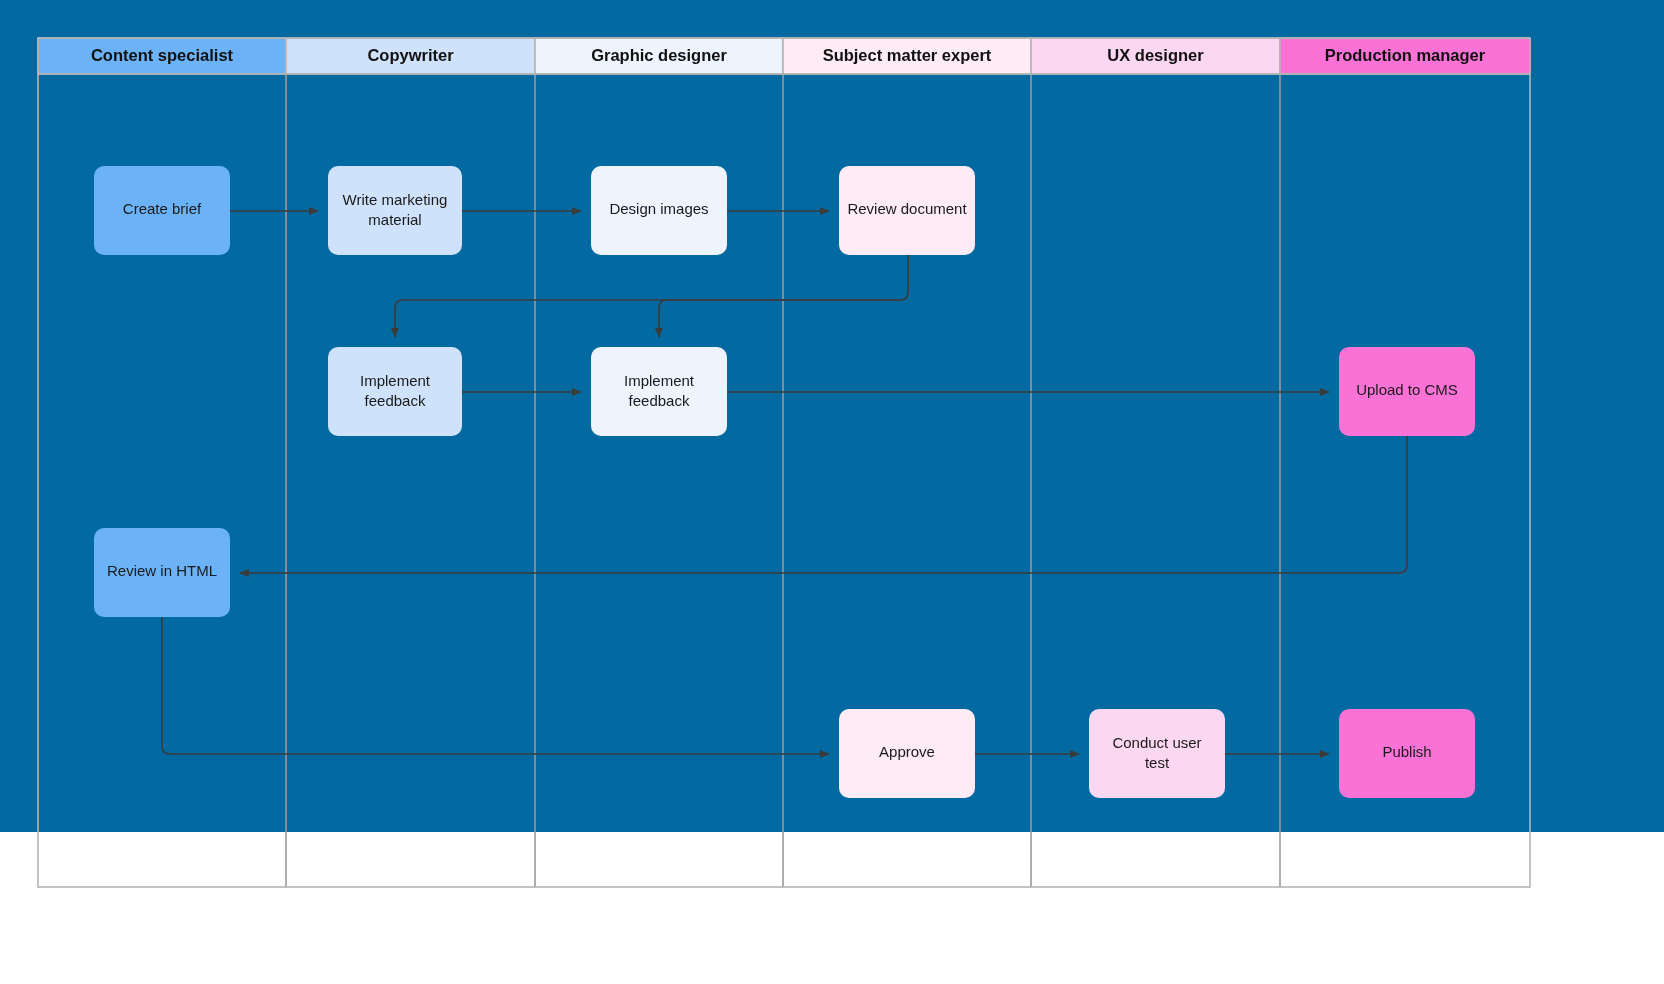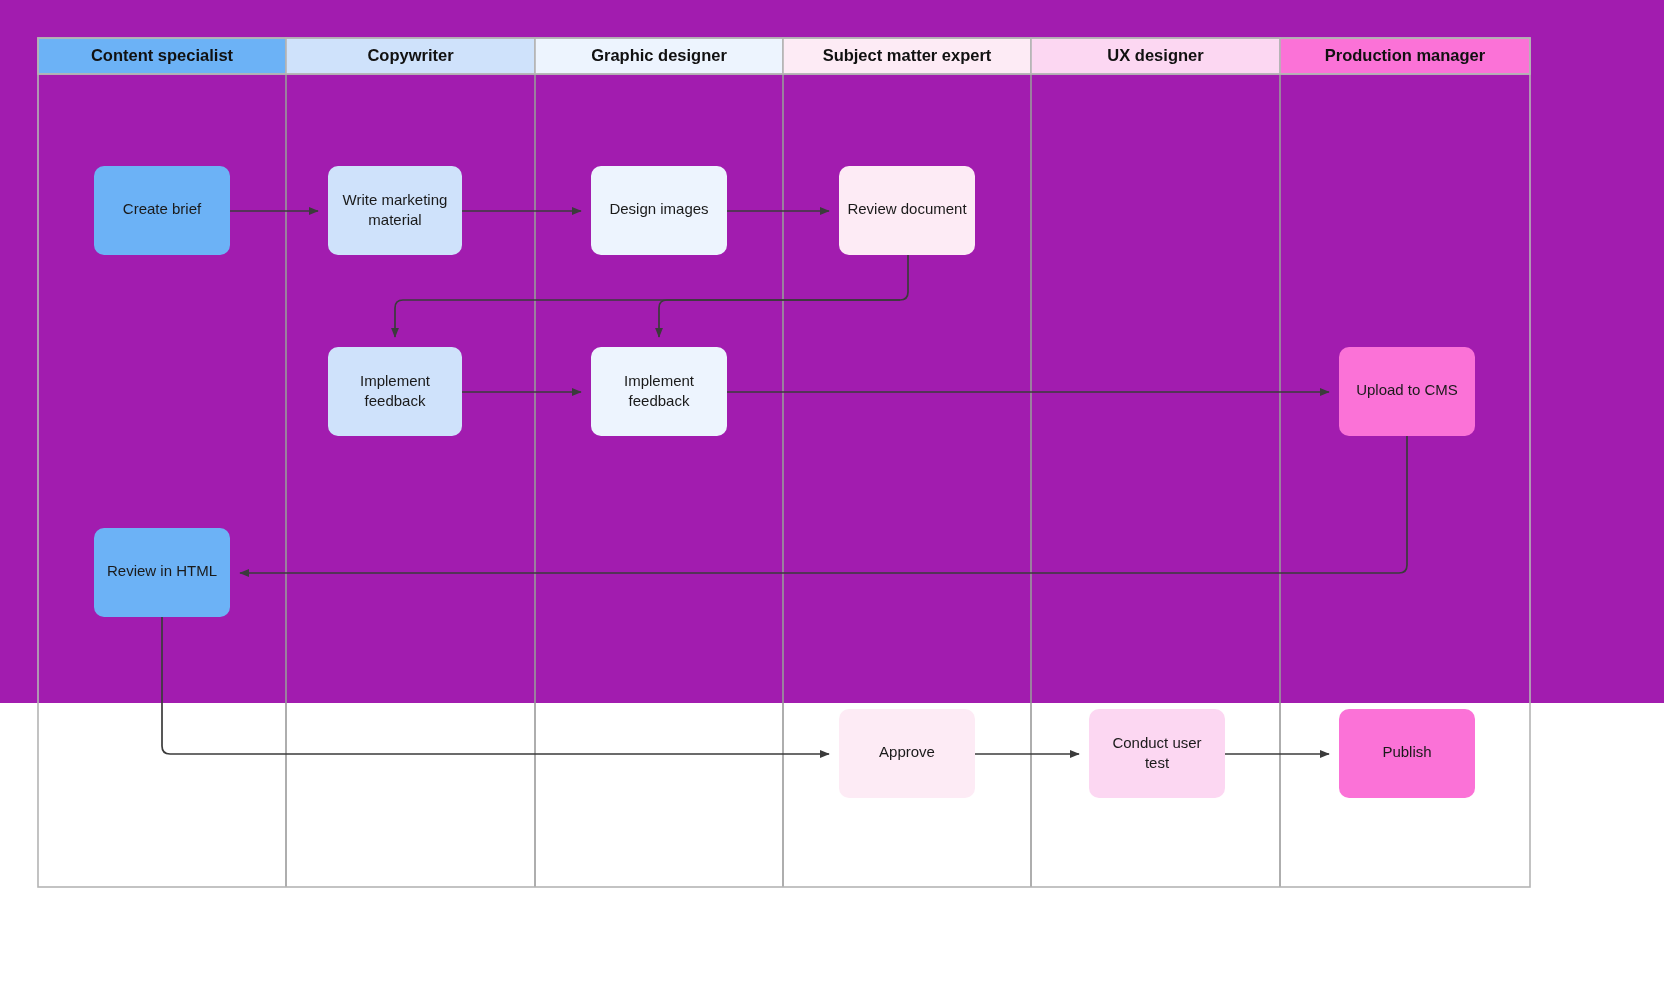--- a/index.html
+++ b/index.html
@@ -8,22 +8,22 @@
     padding: 0;
     background: #ffffff;
     width: 1664px;
     height: 984px;
     overflow: hidden;
     font-family: "Liberation Sans", sans-serif;
   }
   #canvas {
     position: relative;
     width: 1664px;
-    height: 703px;
-    background: #a21caf;
+    height: 832px;
+    background: #0369a1;
   }
   svg#diagram {
     position: absolute;
     top: 0;
     left: 0;
     width: 1664px;
     height: 984px;
     display: block;
   }
   .lane-header-text {

